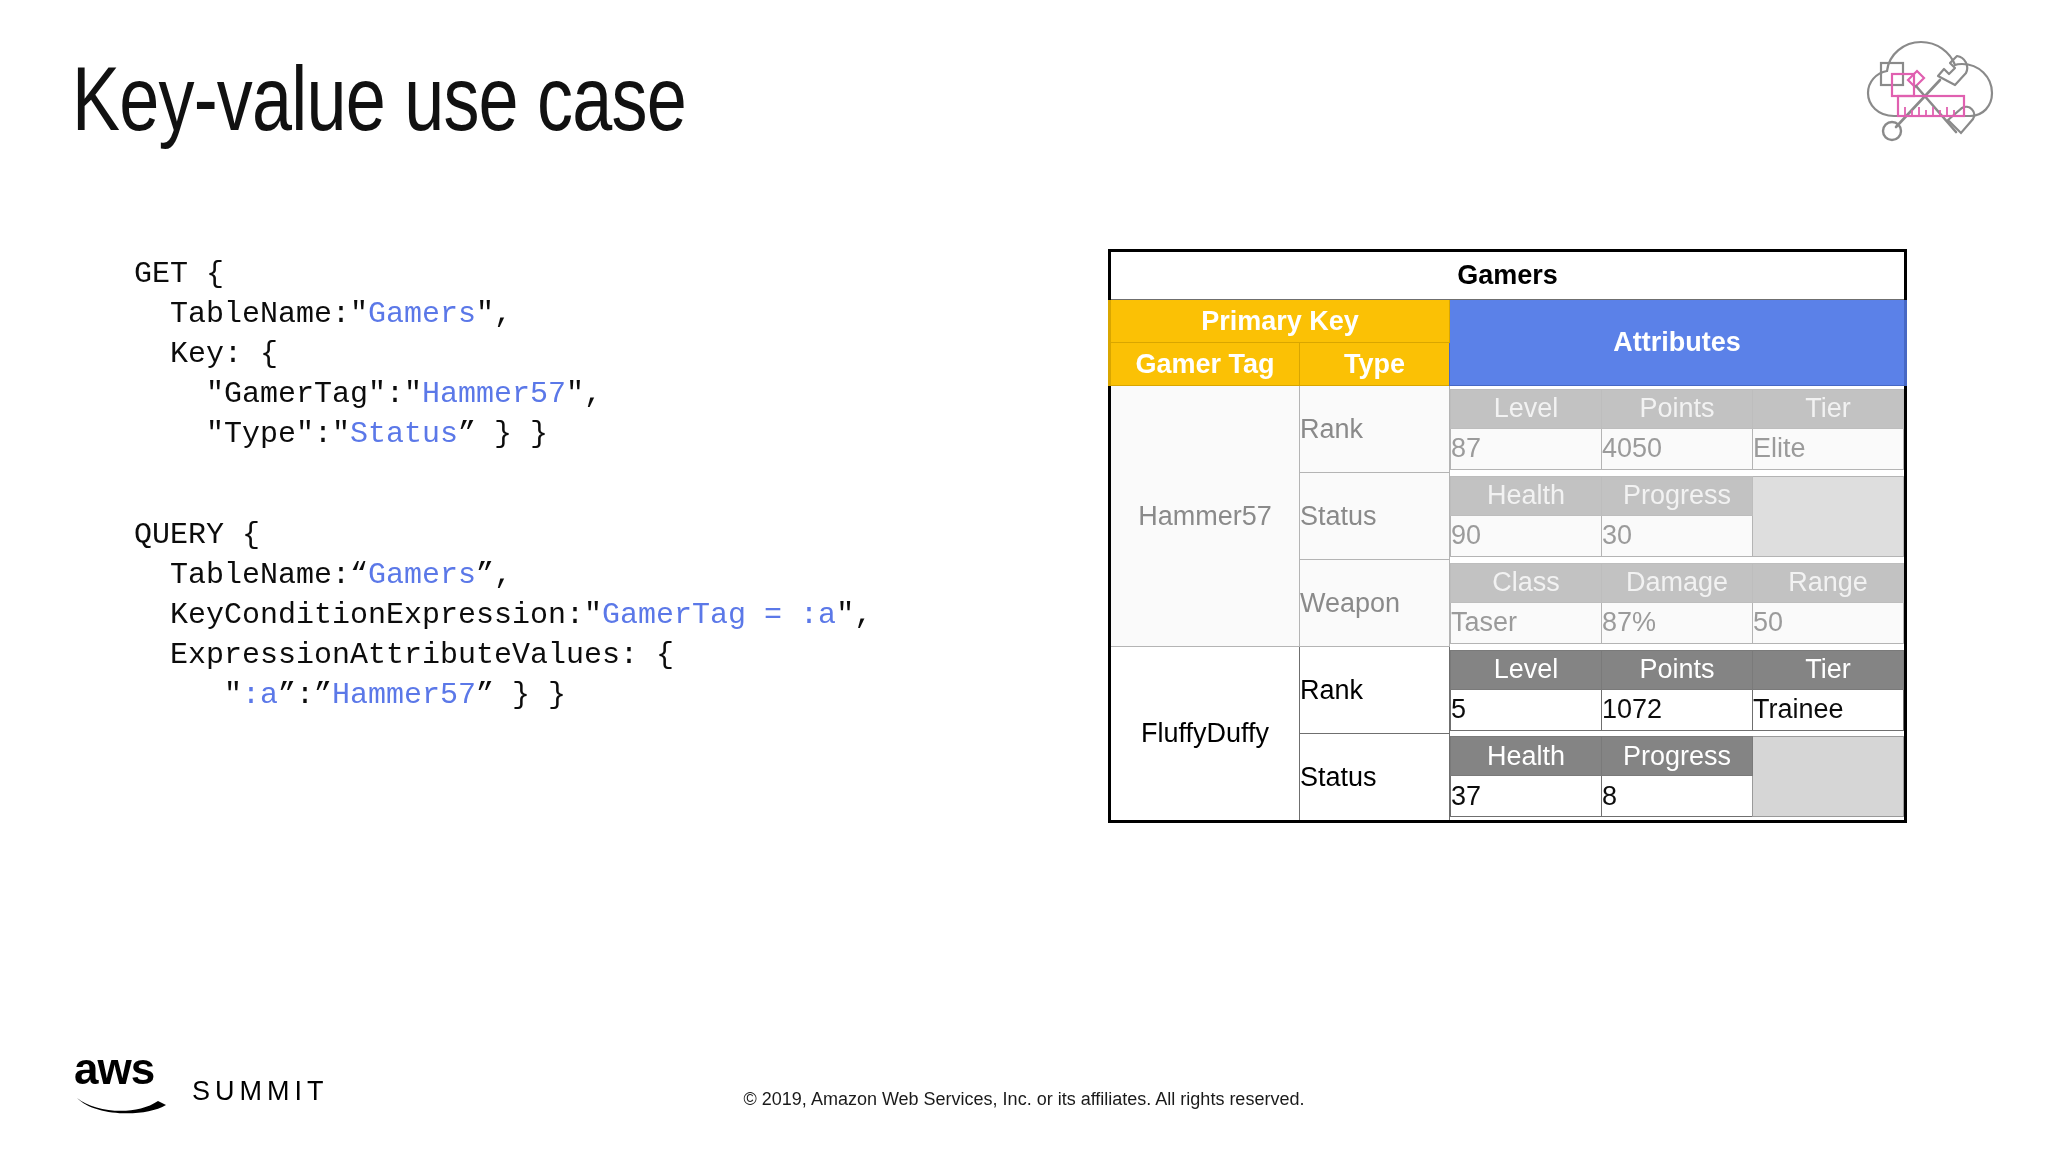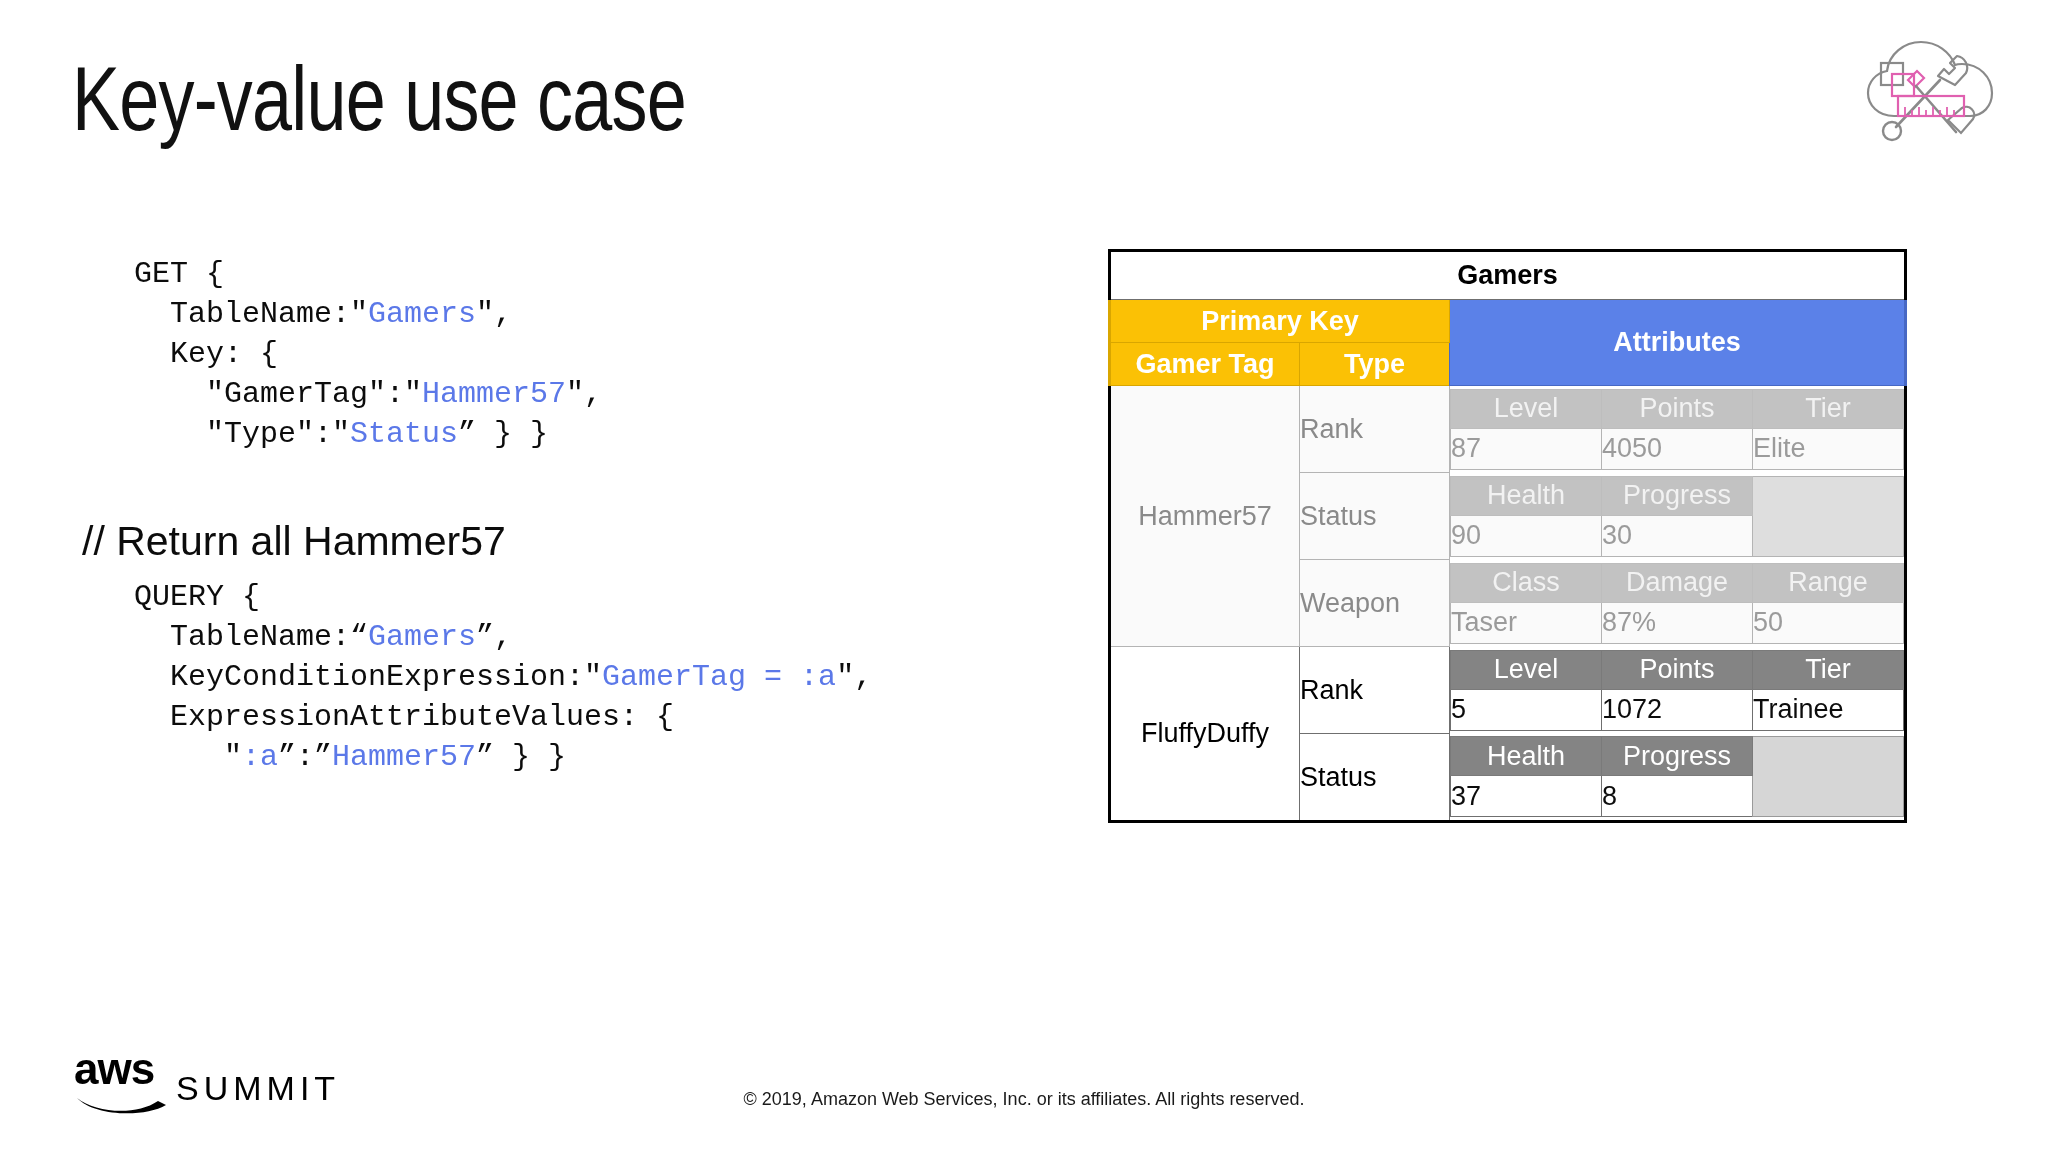--- a/index.html
+++ b/index.html
@@ -169,33 +169,33 @@
   }
   .attr-grid td { border: 1px solid #8d8d8d; }
 
   
   #footer-logo {
     position: absolute;
     left: 74px;
     bottom: 38px;
     display: flex;
     align-items: flex-end;
-    gap: 6px;
+    gap: 22px;
   }
   .aws-word {
     position: relative;
     font-size: 44px;
     font-weight: bold;
     letter-spacing: -1px;
     line-height: 1;
     color: #000000;
   }
   .aws-smile { display: block; margin-top: 3px; }
   .summit-word {
-    font-size: 34px;
+    font-size: 27px;
     letter-spacing: 5px;
     line-height: 1;
     color: #000000;
     padding-bottom: 9px;
     font-weight: 400;
   }
   #footer-copyright {
     position: absolute;
     left: 0;
     right: 0;
@@ -233,21 +233,20 @@
         <line x1="98" y1="84" x2="98" y2="78"></line>
     </g>
   </svg>
 </div>
 
 <div id="code-column">
     <div class="code-group">
       <div class="code-body"><div class="code-line"><span>GET {</span></div><div class="code-line"><span>  TableName:"</span><span class="tok-str">Gamers</span><span>",</span></div><div class="code-line"><span>  Key: {</span></div><div class="code-line"><span>    "GamerTag":"</span><span class="tok-str">Hammer57</span><span>",</span></div><div class="code-line"><span>    "Type":"</span><span class="tok-str">Status</span><span>” } }</span></div></div>
     </div>
     <div class="code-group">
-      <div class="code-comment">// Return all Hammer57</div>
       <div class="code-body"><div class="code-line"><span>QUERY {</span></div><div class="code-line"><span>  TableName:“</span><span class="tok-str">Gamers</span><span>”,</span></div><div class="code-line"><span>  KeyConditionExpression:"</span><span class="tok-str">GamerTag = :a</span><span>",</span></div><div class="code-line"><span>  ExpressionAttributeValues: {</span></div><div class="code-line"><span>     "</span><span class="tok-str">:a</span><span>”:”</span><span class="tok-str">Hammer57</span><span>” } }</span></div></div>
     </div>
   </div>
 
 <table id="gamers-table">
   <colgroup>
     <col style="width:190px">
       <col style="width:150px">
     <col style="width:152px">
       <col style="width:152px">

